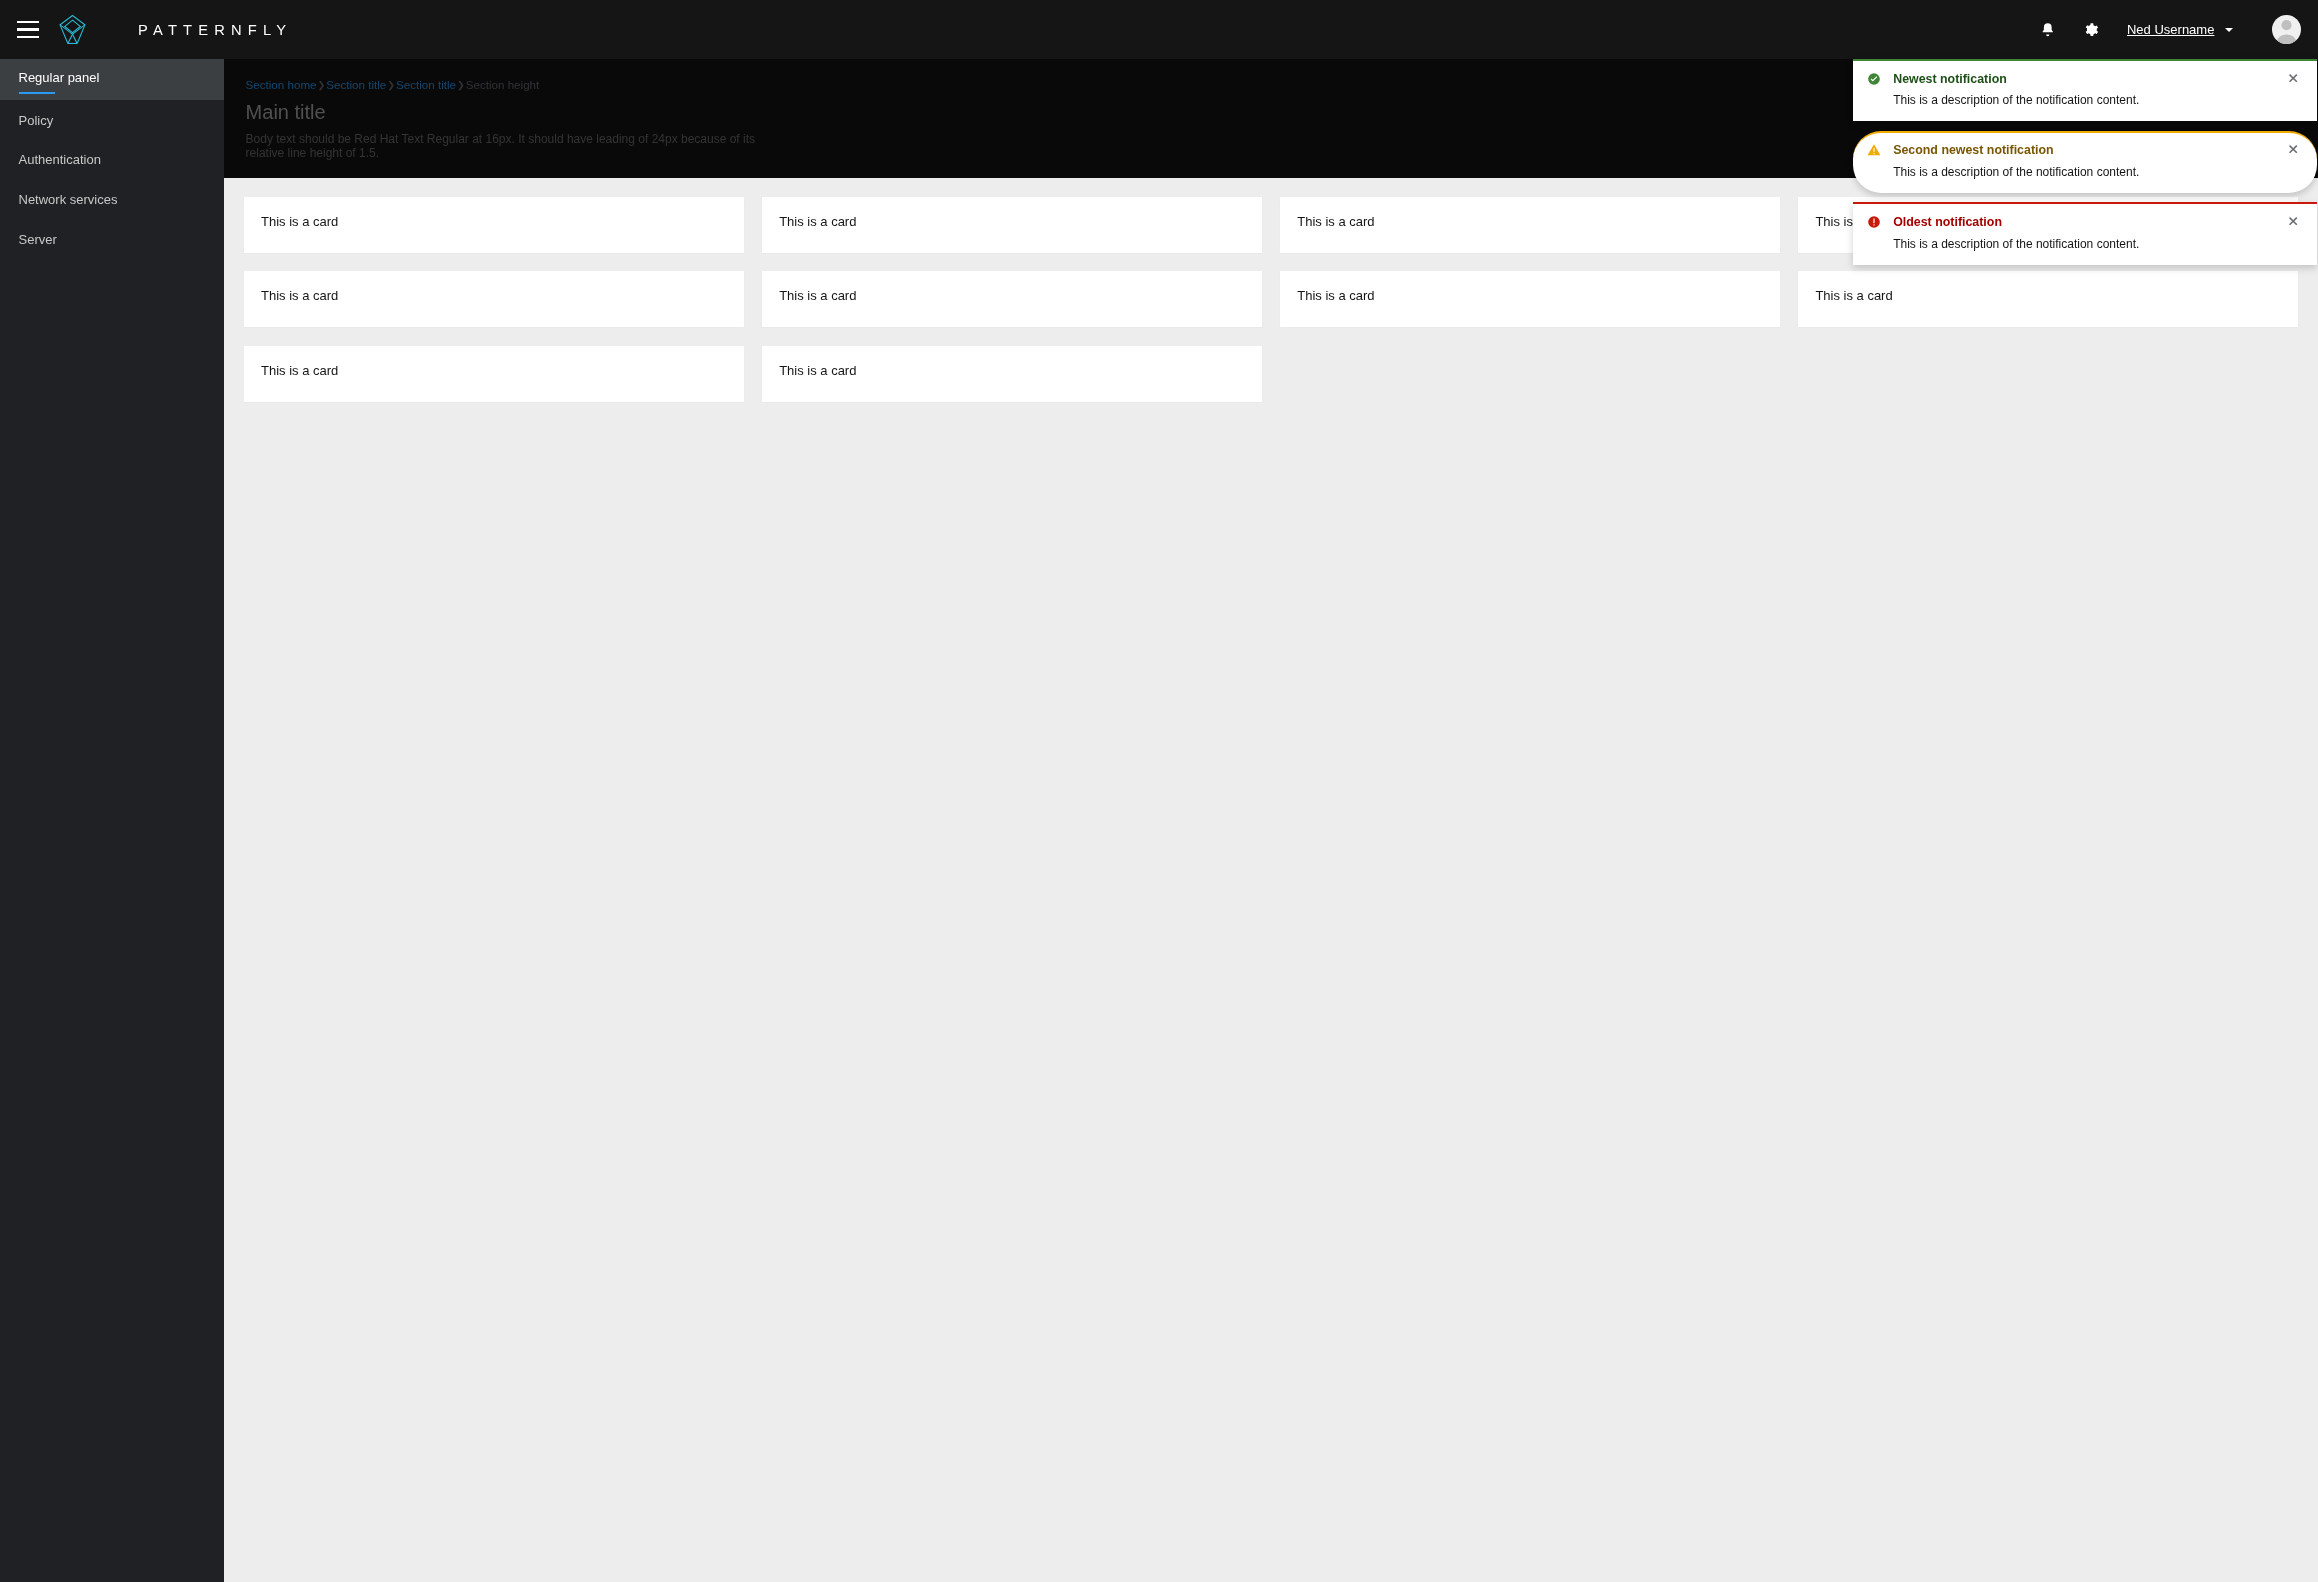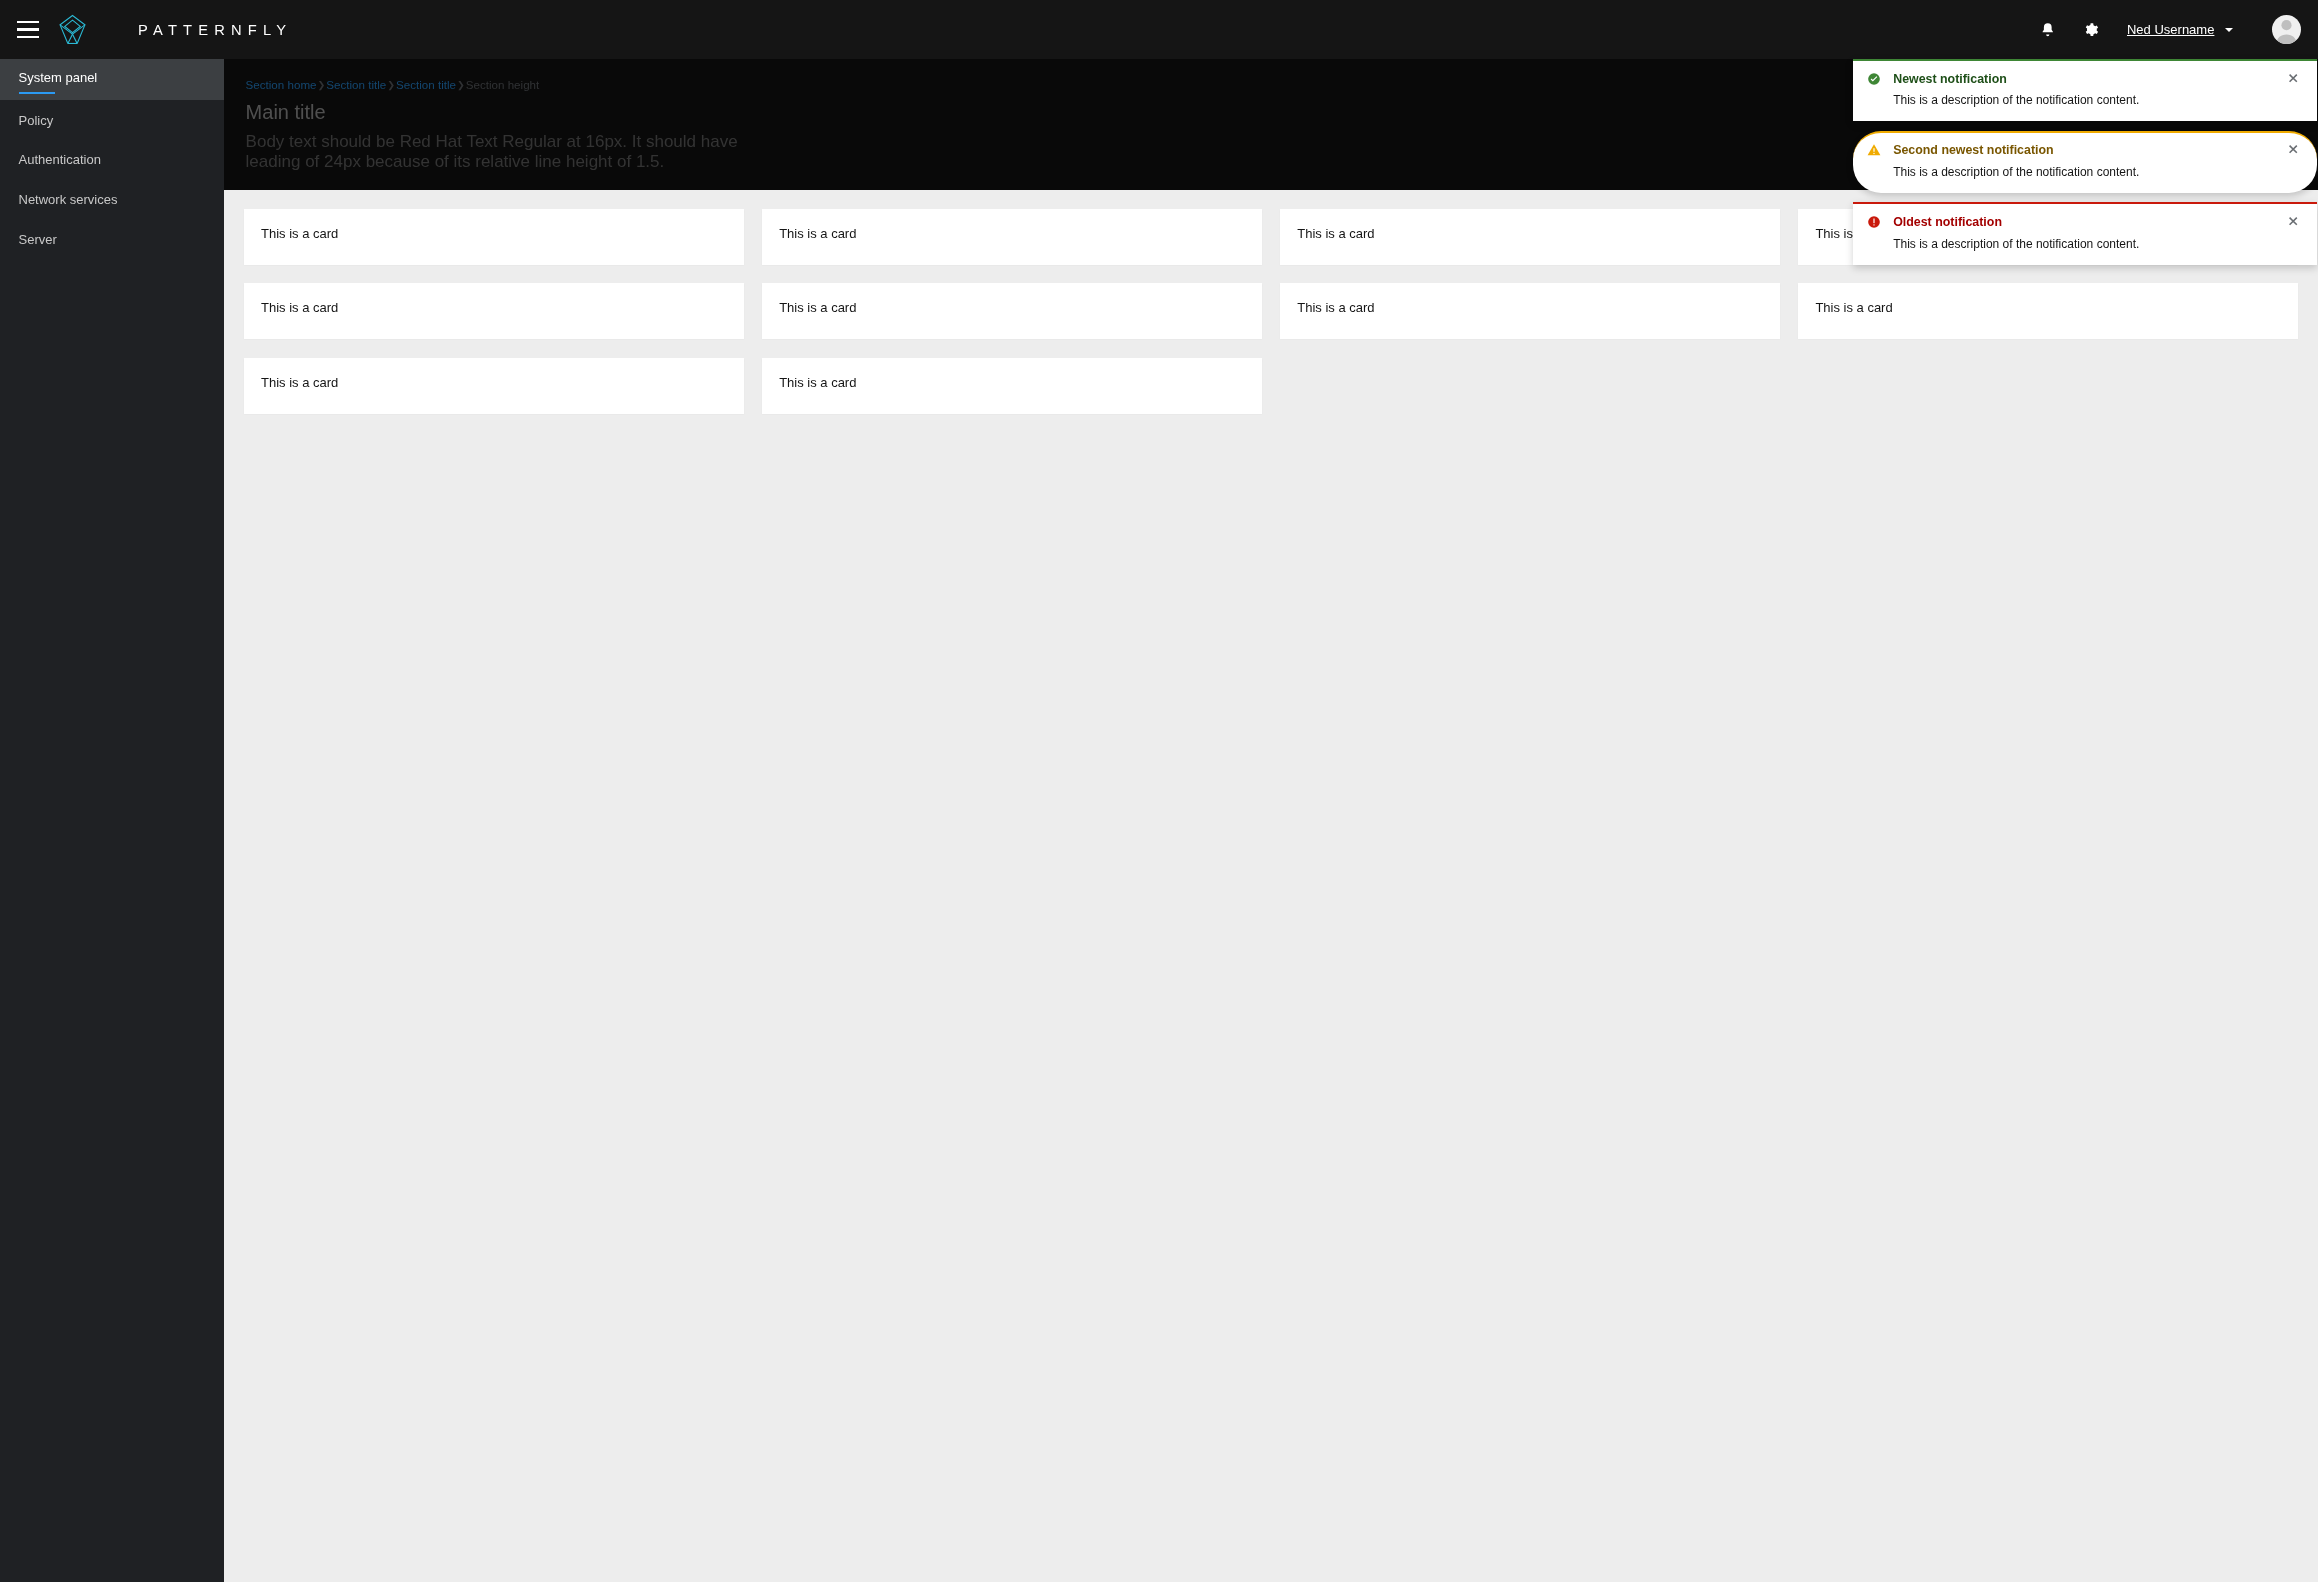--- a/index.html
+++ b/index.html
@@ -105,21 +105,21 @@
   .breadcrumbs .sep {
     color:#6a6e73;
     font-size:9.3px;
   }
   .breadcrumbs .current { color:#6a6e73; }
   .main-title {
     margin-top:10.8px; font-size:20px; font-weight:400; color:#b0b0b0;
     position:relative; z-index:0;
   }
   .main-body {
-    margin-top:7.7px; color:#717171; font-size:17px; max-width:526px;
+    margin-top:7.7px; color:#717171; font-size:12px; max-width:526px;
     position:relative; z-index:0;
   }
 
   .card-area {
     padding:18.5px 20px; flex:1; overflow:auto;
   }
   .card-grid {
     display:grid;
     grid-template-columns: repeat(4, 1fr);
     gap:18.5px;
@@ -223,21 +223,21 @@
           <path d="M6 40c0-8 6-13 14-13s14 5 14 13z" fill="#bfbfbf"></path>
         </svg>
     </div>
   </div>
 </header>
 
 <div class="shell">
 
   <nav class="sidebar">
     <div class="nav-item active">
-      <span>System panel</span>
+      <span>Regular panel</span>
     </div>
     <div class="nav-item">
       <span>Policy</span>
     </div>
     <div class="nav-item">
       <span>Authentication</span>
     </div>
     <div class="nav-item">
       <span>Network services</span>
     </div>

